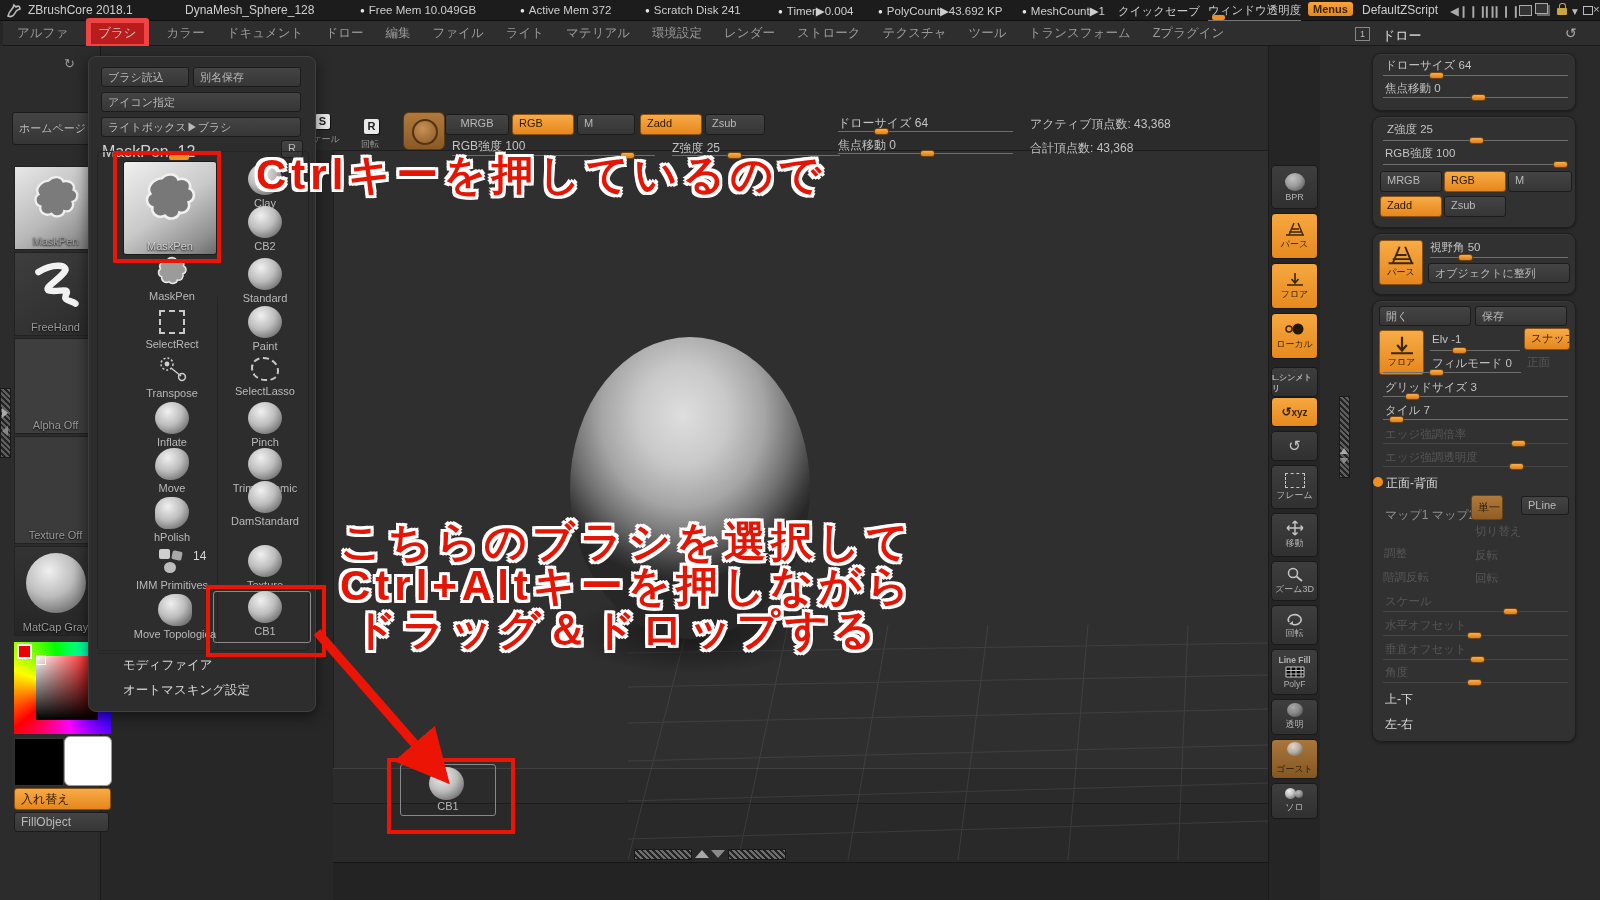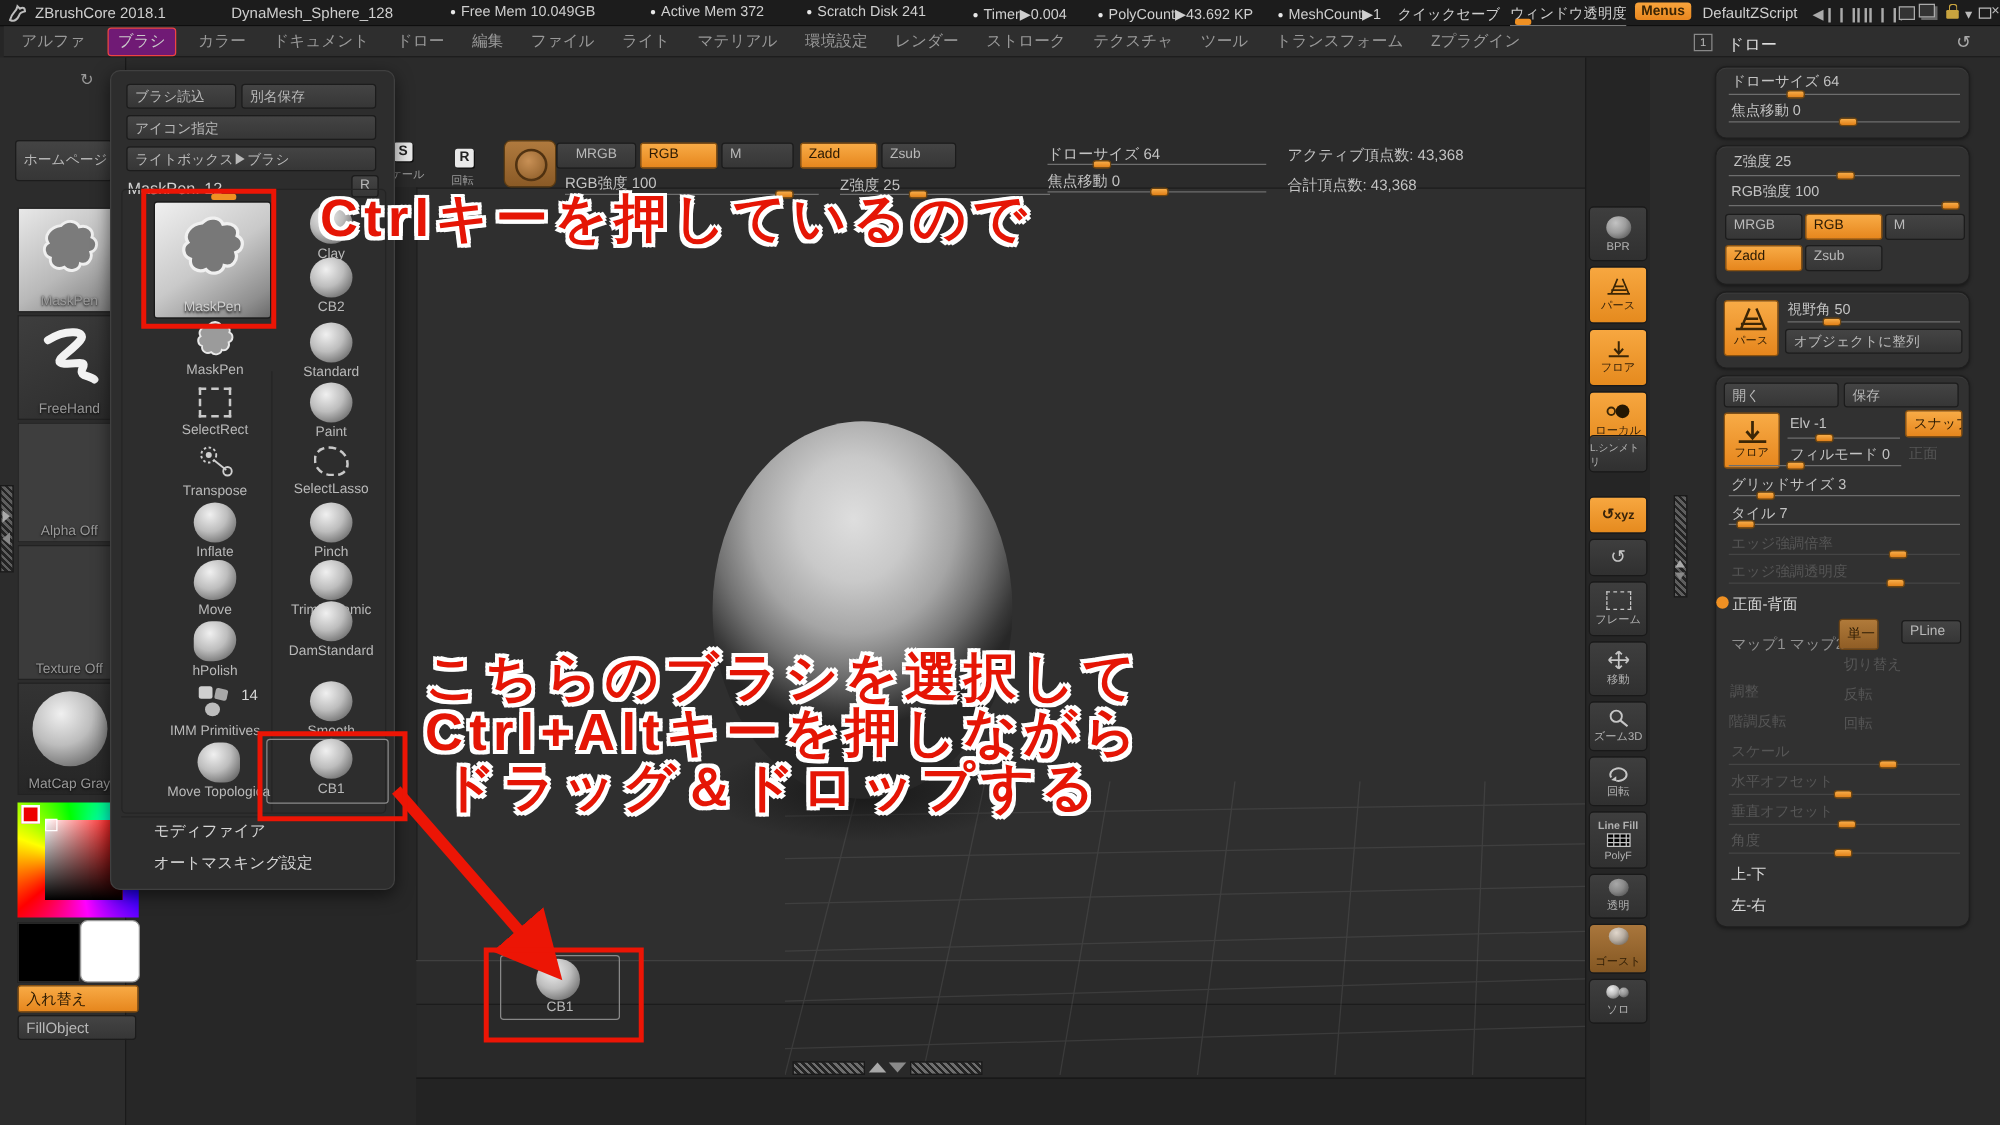--- a/index.html
+++ b/index.html
@@ -27,21 +27,21 @@
   .sbtn{position:absolute;left:1271px;width:47px;background:linear-gradient(#3e3e3e,#303030);border:1px solid #191919;
     border-radius:4px;color:#b2b2b2;font-size:9px;display:flex;flex-direction:column;align-items:center;justify-content:center;
     gap:1px;box-sizing:border-box;padding:2px 0;overflow:hidden;}
   .sbtn.or2{background:linear-gradient(#f7a740,#e58a1e);color:#38230a;}
   .sbtn.br2{background:linear-gradient(#a9763c,#845722);color:#2f1d05;justify-content:space-between;}
   .ttile{position:absolute;left:14px;width:83px;background:linear-gradient(145deg,#464646,#303030);border:1px solid #222;box-sizing:border-box;}
   .tlab{position:absolute;bottom:2px;left:0;width:100%;text-align:center;color:#9a9a9a;font-size:11px;text-shadow:0 1px 2px #000;}
   .rbox{position:absolute;left:1372px;width:202px;background:#313131;border:1px solid #1e1e1e;border-radius:9px;
         box-shadow:inset 0 1px 0 rgba(255,255,255,.05),0 1px 3px rgba(0,0,0,.4);}
   .menu-item{color:#999;font-size:12.5px;padding:3px 4px;white-space:nowrap;}
-  .menu-item.active{border:1px solid #ef4444;border-radius:3px;background:#701a75;color:#c9c9c9;padding:2px 7px;}
+  .menu-item.active{border:5px solid #ef4444;border-radius:3px;background:#b91c1c;color:#c9c9c9;padding:2px 7px;}
   .tb-txt{color:#cfcfcf;font-size:11.5px;white-space:nowrap;}
   .bullet{color:#e8e8e8;font-size:8px;vertical-align:1px;margin-right:4px;}
   .hatchH{position:absolute;height:9px;background:repeating-linear-gradient(45deg,#6e6e6e 0 2px,#232323 2px 4px);border:1px solid #1a1a1a;}
   .hatchV{position:absolute;width:9px;background:repeating-linear-gradient(45deg,#5e5e5e 0 2px,#232323 2px 4px);border:1px solid #1a1a1a;}
   .tri{position:absolute;width:0;height:0;}
   .badge{position:absolute;width:15px;height:15px;background:#e9e9e9;border-radius:2px;color:#222;
          font-size:11px;font-weight:bold;text-align:center;line-height:15px;box-shadow:1px 1px 0 #111;}
   .icolab{font-size:9px;color:#9a9a9a;position:absolute;white-space:nowrap;}
   svg{display:block;}
 </style>
@@ -213,21 +213,21 @@
     </div>
   <span class="lab" style="left:1030px;top:116px;font-size:12px;">アクティブ頂点数: 43,368</span>
   <span class="lab" style="left:1030px;top:140px;font-size:12px;">合計頂点数: 43,368</span>
 
   <div class="abs" style="left:88px;top:56px;width:226px;height:654px;background:#2d2d2d;
        border:1px solid #404040;border-radius:8px;box-shadow:0 4px 14px rgba(0,0,0,.55);z-index:20;">
     <div class="b" style="left:12px;top:10px;width:88px;height:20px;">ブラシ読込</div>
     <div class="b" style="left:104px;top:10px;width:108px;height:20px;">別名保存</div>
     <div class="b" style="left:12px;top:35px;width:200px;height:20px;">アイコン指定</div>
     <div class="b" style="left:12px;top:60px;width:200px;height:20px;">ライトボックス▶ブラシ</div>
-    <span class="lab" style="left:13px;top:86px;font-size:13px;color:#d2d2d2;">MaskPen. 12</span>
+    <span class="lab" style="left:13px;top:86px;font-size:16px;color:#d2d2d2;">MaskPen. 12</span>
     <div class="b ctr" style="left:192px;top:83px;width:22px;height:18px;padding:1px;">R</div>
 
     <div class="abs" style="left:8px;top:94px;width:210px;height:498px;border:1px solid #242424;border-radius:4px;"></div>
     <div class="abs" style="left:128px;top:240px;width:1px;height:352px;background:#242424;"></div>
 
     <div class="abs" style="left:34px;top:104px;width:92px;height:92px;border:1px solid #1a1a1a;border-radius:3px;
          background:linear-gradient(145deg,#f0f0f0,#c9c9c9 50%,#8f8f8f 85%,#6a6a6a);">
       <svg style="margin:10px auto 0;" width="58" height="54" viewBox="0 0 56 52">
           <path d="M20 6c6-6 14-4 16 1 7-2 13 3 11 9 6 3 5 11-1 13 2 6-3 12-9 10-1 6-10 8-14 3-6 3-13-1-12-8-6-2-7-10-2-13-4-6 2-14 11-15z" fill="#787878" stroke="#f0f0f0" stroke-width="2.5"></path>
         </svg>
@@ -307,21 +307,21 @@
     <div class="bcell" style="left:130px;top:391px;">
       <span class="bico sph" style="display:block;"></span>
       <span>TrimDynamic</span>
     </div>
     <div class="bcell" style="left:130px;top:424px;">
       <span class="bico sph" style="display:block;"></span>
       <span>DamStandard</span>
     </div>
     <div class="bcell" style="left:130px;top:488px;">
       <span class="bico sph" style="display:block;"></span>
-      <span>Smooth</span>
+      <span>Texture</span>
     </div>
     <div class="abs" style="left:124px;top:534px;width:96px;height:50px;border:1px solid #8a8a8a;border-radius:3px;"></div>
     <div class="bcell" style="left:130px;top:534px;">
       <span class="bico sph" style="display:block;"></span>
       <span>CB1</span>
     </div>
 
     <div class="abs" style="left:8px;top:596px;width:210px;height:1px;background:#242424;"></div>
     <span class="lab" style="left:34px;top:600px;color:#d6d6d6;font-size:12.5px;">モディファイア</span>
     <span class="lab" style="left:34px;top:625px;color:#d6d6d6;font-size:12.5px;">オートマスキング設定</span>
@@ -374,21 +374,21 @@
       </svg>
     <span>フロア</span>
   </div>
   <div class="sbtn or2" style="top:313px;height:46px;">
     <svg width="22" height="16" viewBox="0 0 22 16">
         <circle cx="14" cy="8" r="5.5" fill="#241703"></circle>
         <circle cx="5" cy="8" r="3" fill="none" stroke="#3b2606" stroke-width="1.5"></circle>
       </svg>
     <span>ローカル</span>
   </div>
-  <div class="sbtn" style="top:348px;height:30px;font-size:8px;">
+  <div class="sbtn" style="top:367px;height:30px;font-size:8px;font-weight:bold;">
     <svg width="20" height="12" viewBox="0 0 20 12">
         <g stroke="#c6c6c6" stroke-width="1.3" fill="none">
           <path d="M2 3h12M11 1l3 2-3 2M18 9H6M9 7L6 9l3 2"></path>
         </g>
       </svg>
     <span>L.シンメトリ</span>
   </div>
   <div class="sbtn or2" style="top:397px;height:30px;font-size:11px;font-weight:bold;">
     <span style="font-size:12px;line-height:10px;">↺<span style="font-size:10px;">xyz</span></span>
   </div>

